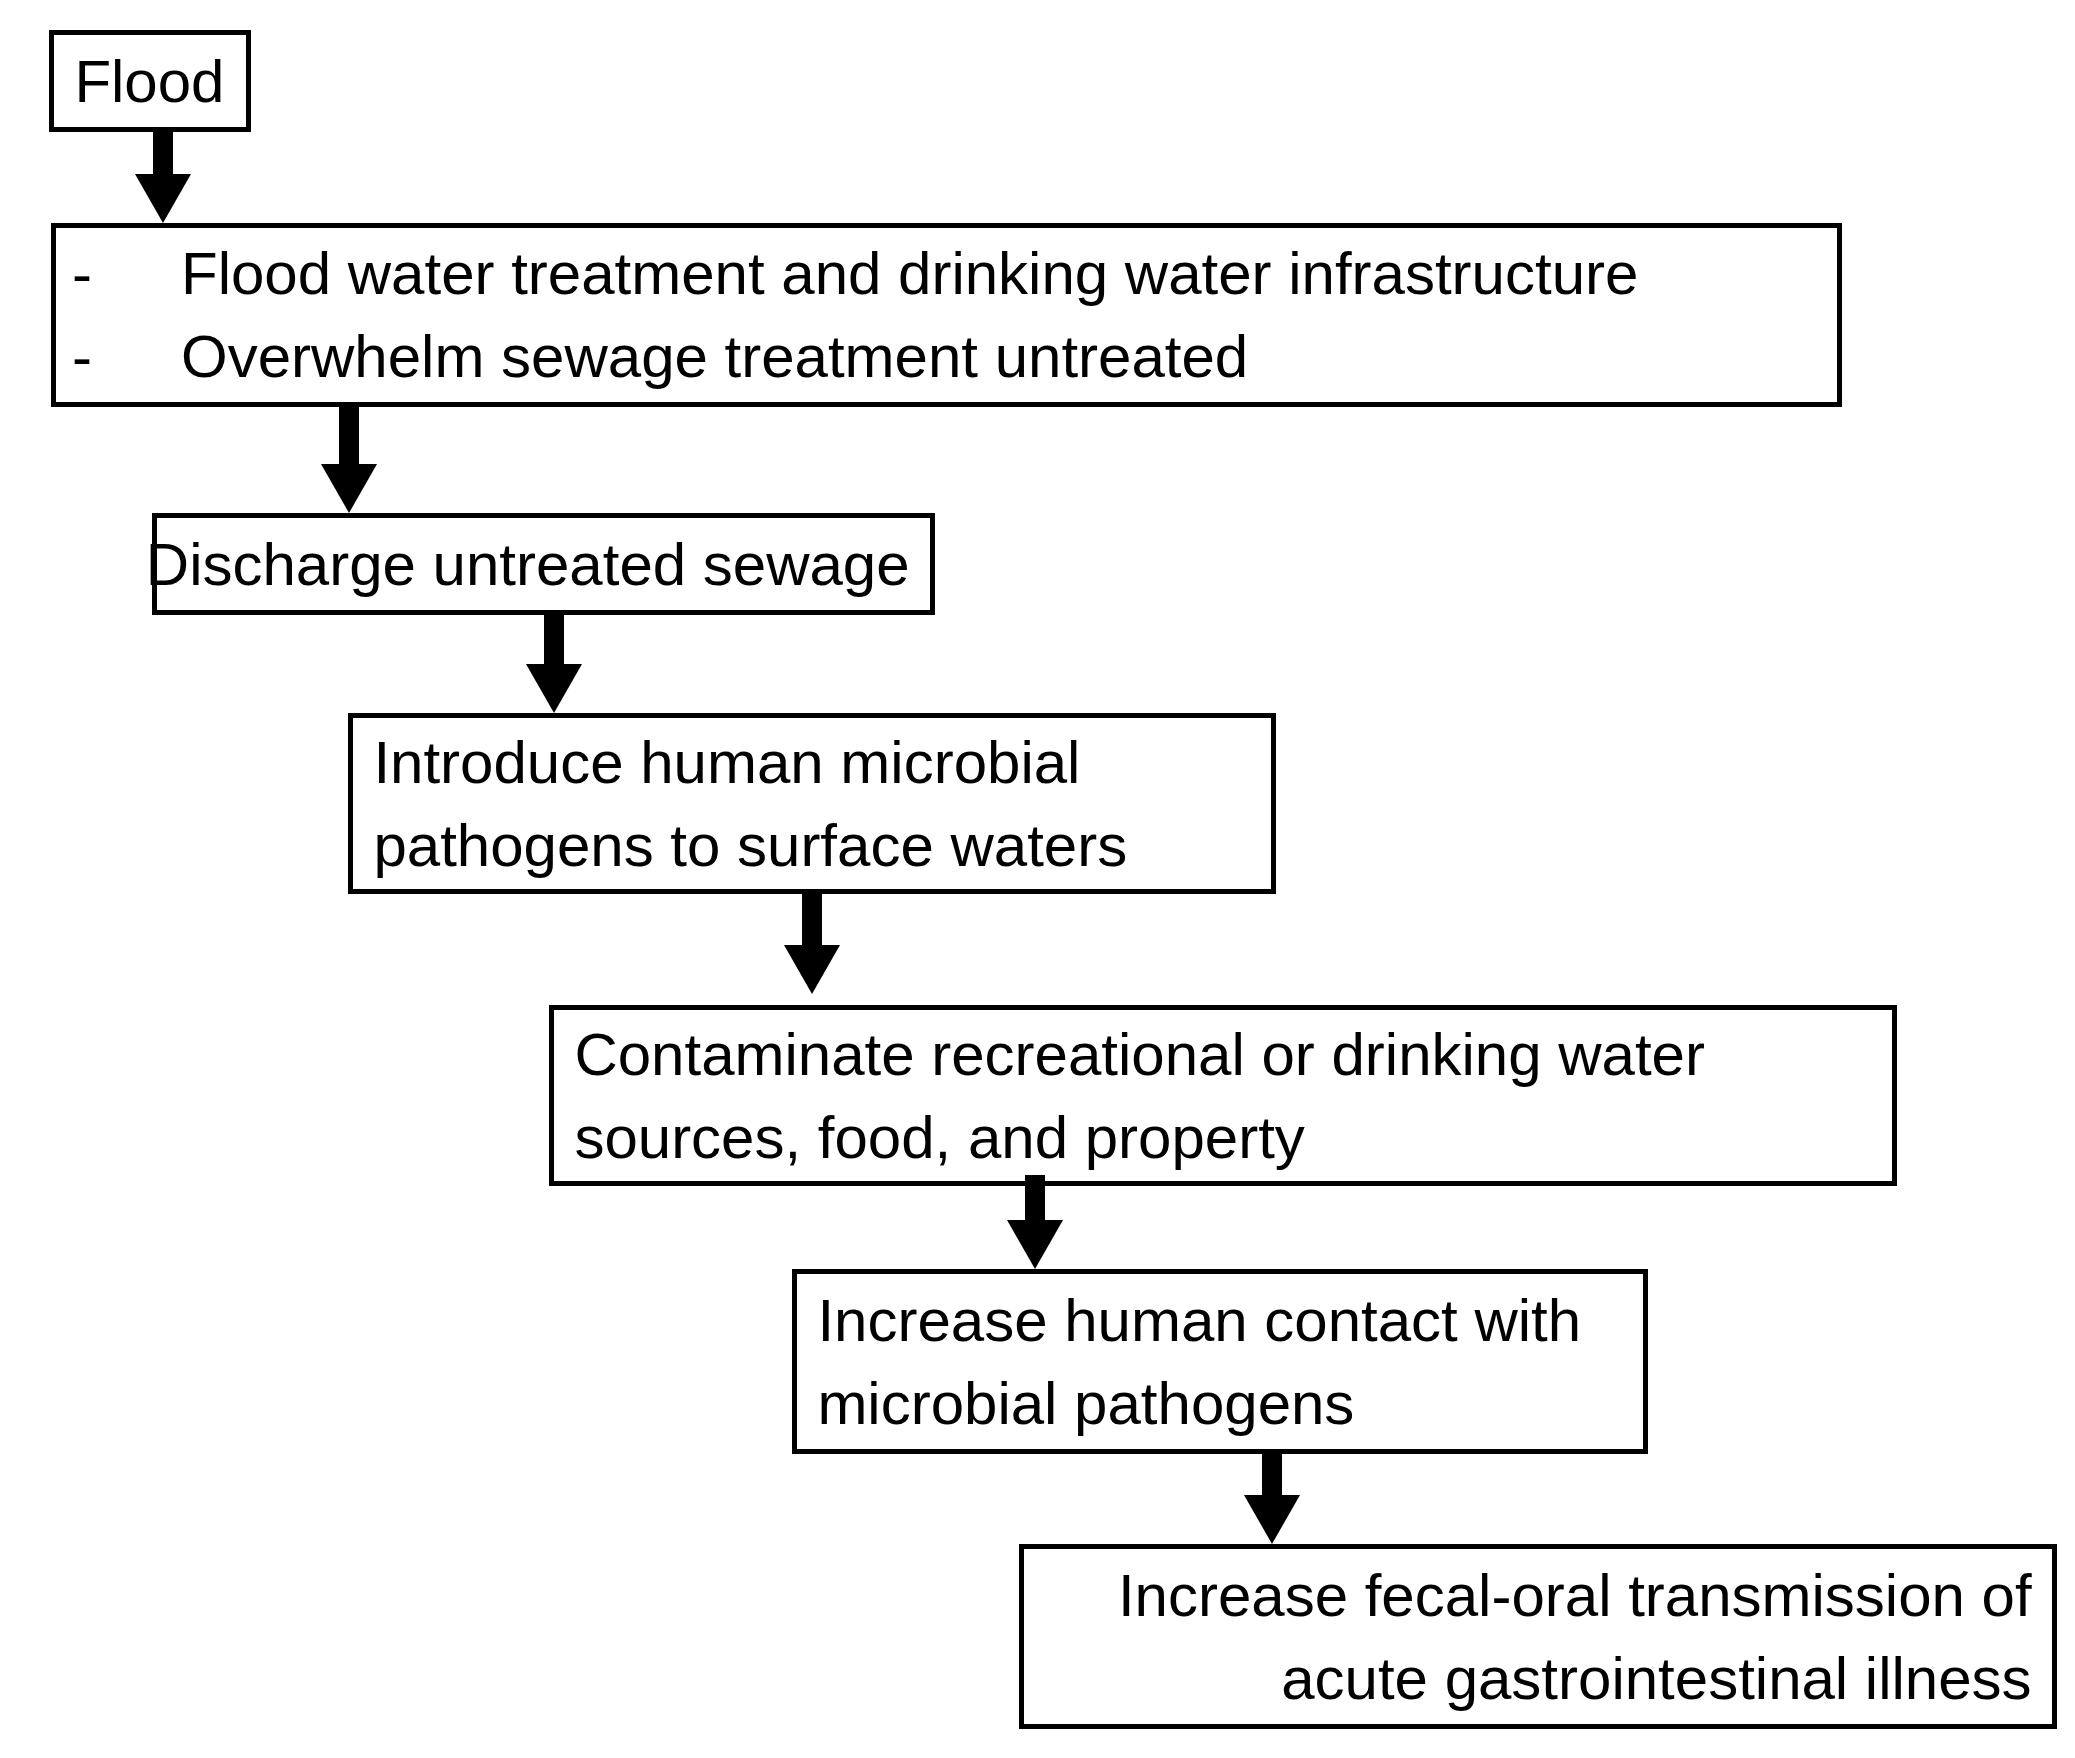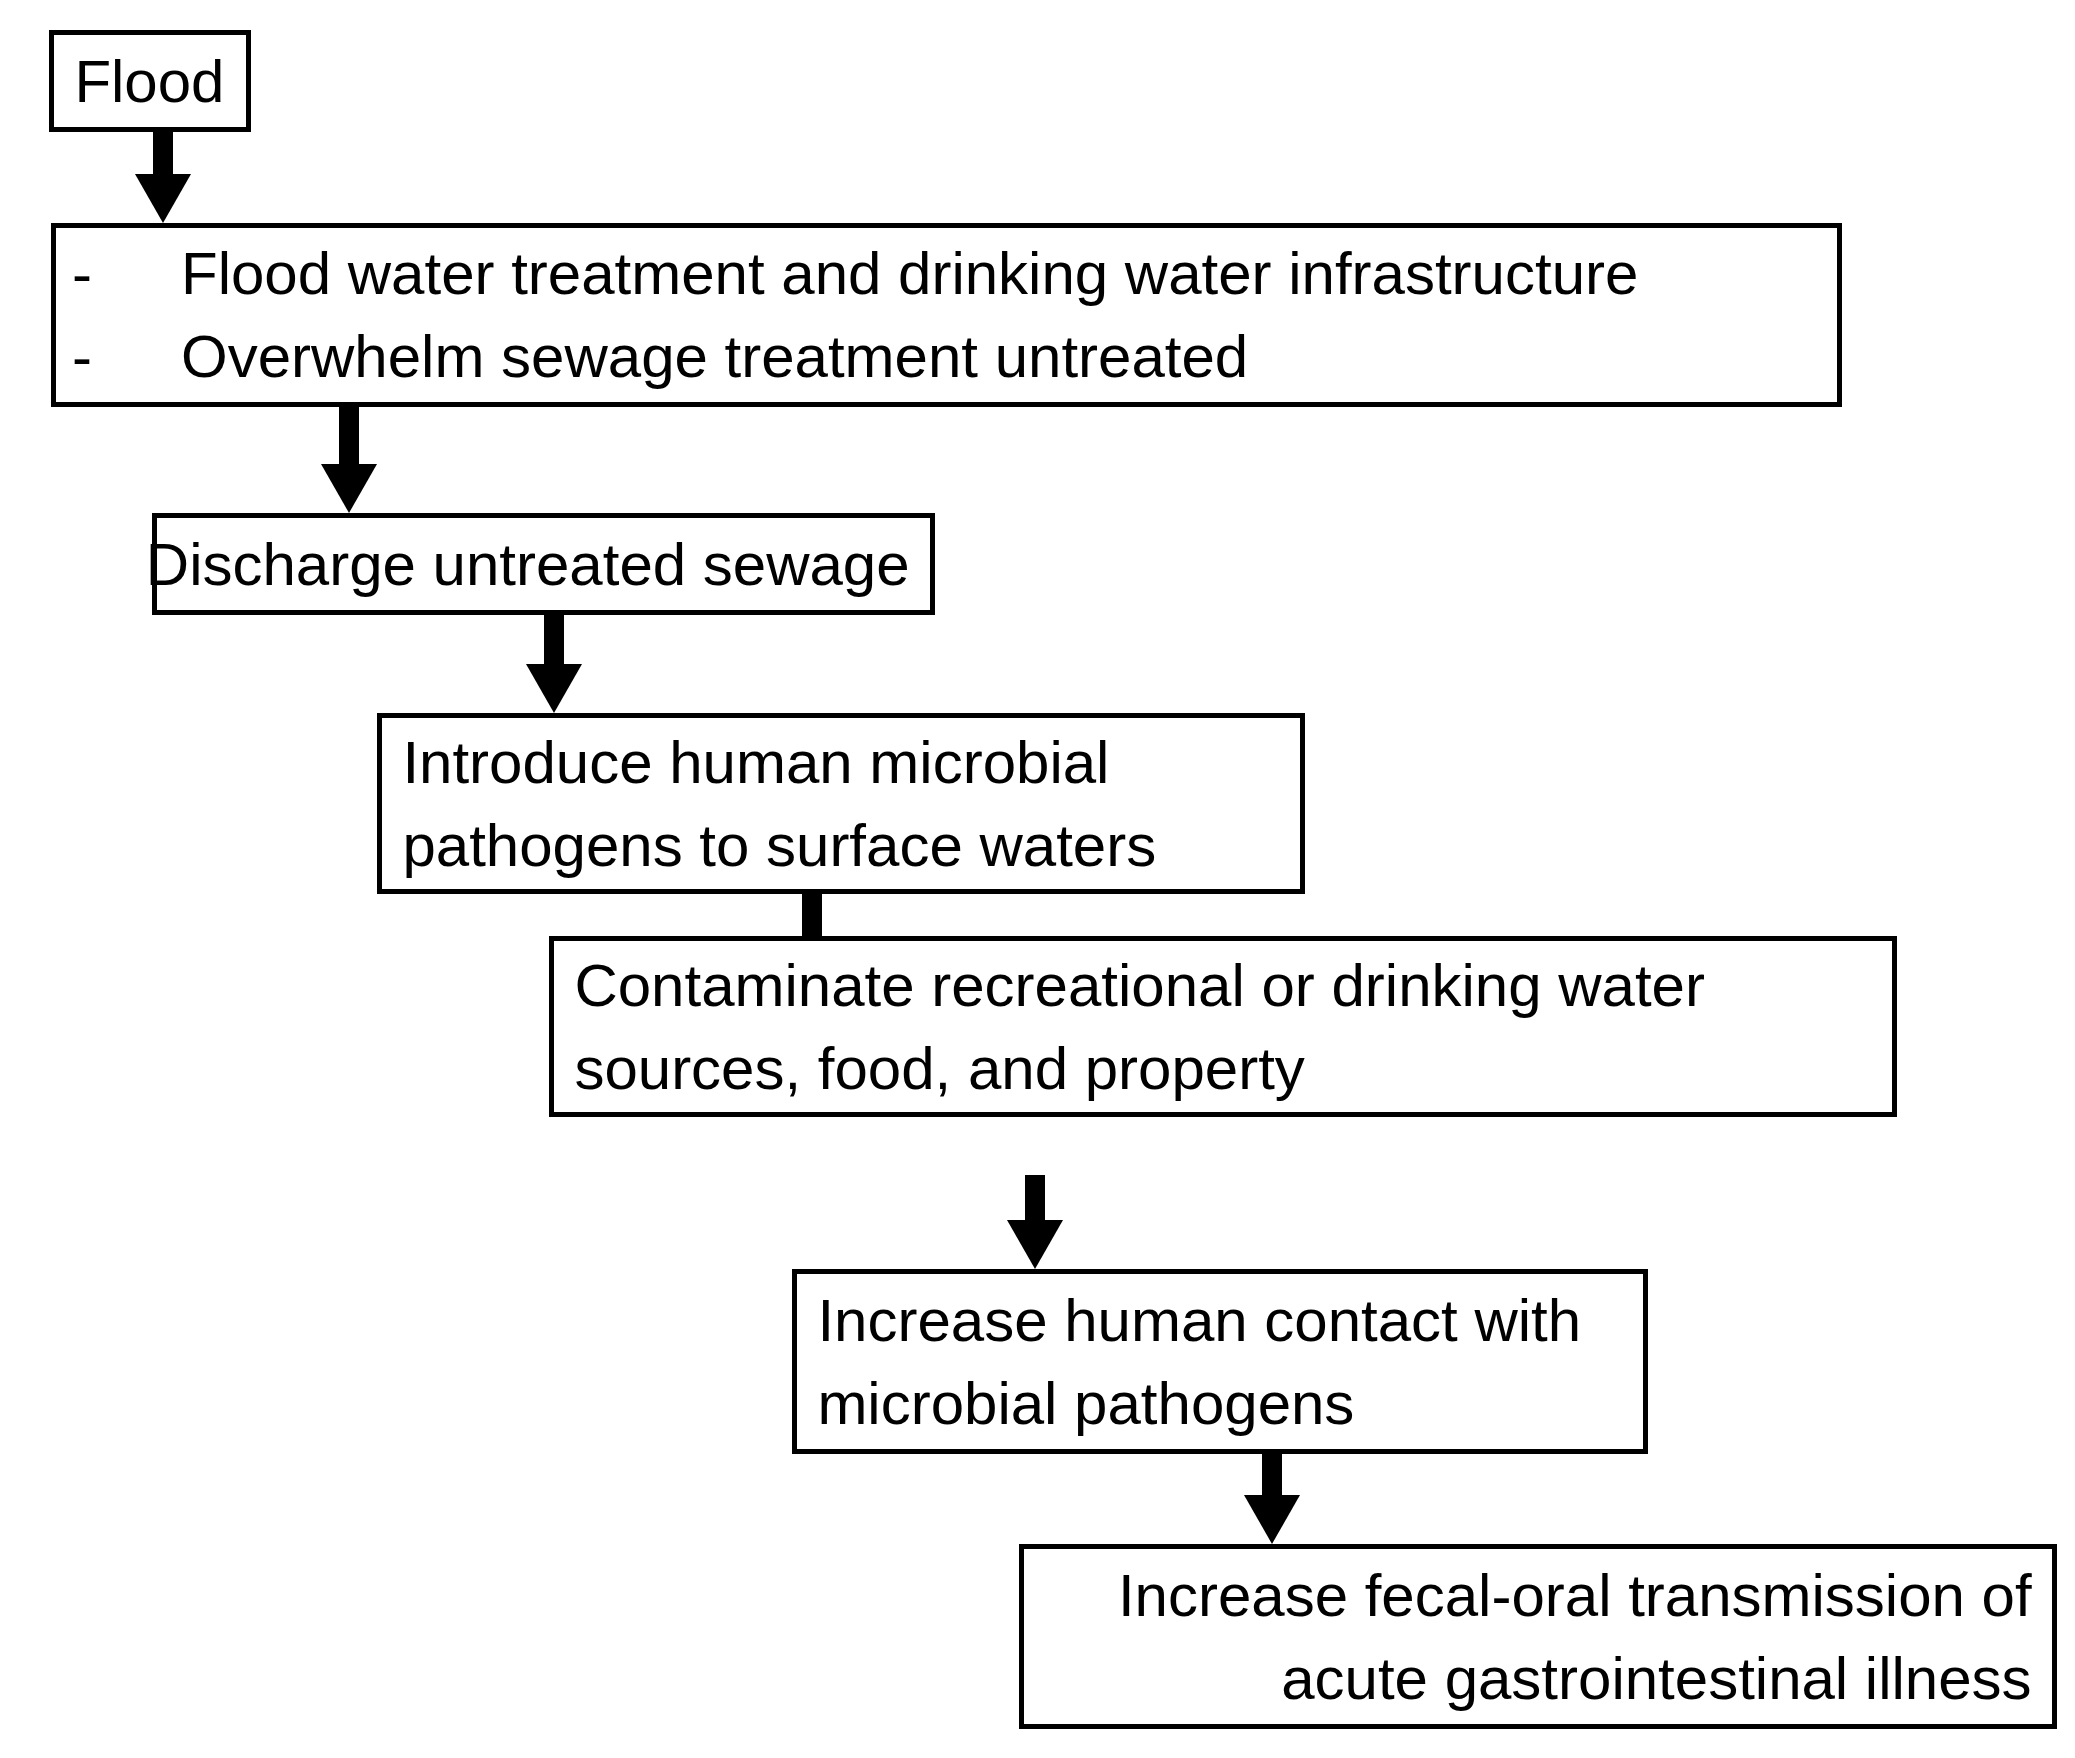--- a/index.html
+++ b/index.html
@@ -24,22 +24,22 @@
     font-size:60px;
     line-height:83px;
     color:#000000;
   }
   .node .label{display:block;}
   .nowrap{white-space:nowrap;}
   
   .n1{left:49px;  top:30px;   width:202px;  height:102px;}
   .n2{left:51px;  top:223px;  width:1791px; height:184px; padding-left:0; padding-right:8.5px;}
   .n3{left:152px; top:513px;  width:783px; height:102px;align-items:flex-end;}
-  .n4{left:348px; top:713px;  width:928px; height:181px;margin-left:29px;}
-  .n5{left:549px; top:936px; width:1348px; height:181px;}
+  .n4{left:348px; top:713px;  width:928px; height:181px;}
+  .n5{left:549px; top:1005px; width:1348px; height:181px;}
   .n6{left:792px; top:1269px; width:856px; height:185px;}
   .n7{left:1019px;top:1544px; width:1038px; height:185px;text-align:right;}
   
   .bullet-row{display:flex;align-items:flex-start;}
   .dash{flex:0 0 125px;padding-left:16px;box-sizing:border-box;}
   .btext{flex:1 1 auto;}
   
   .arrow{
     position:absolute;
     width:56px;

